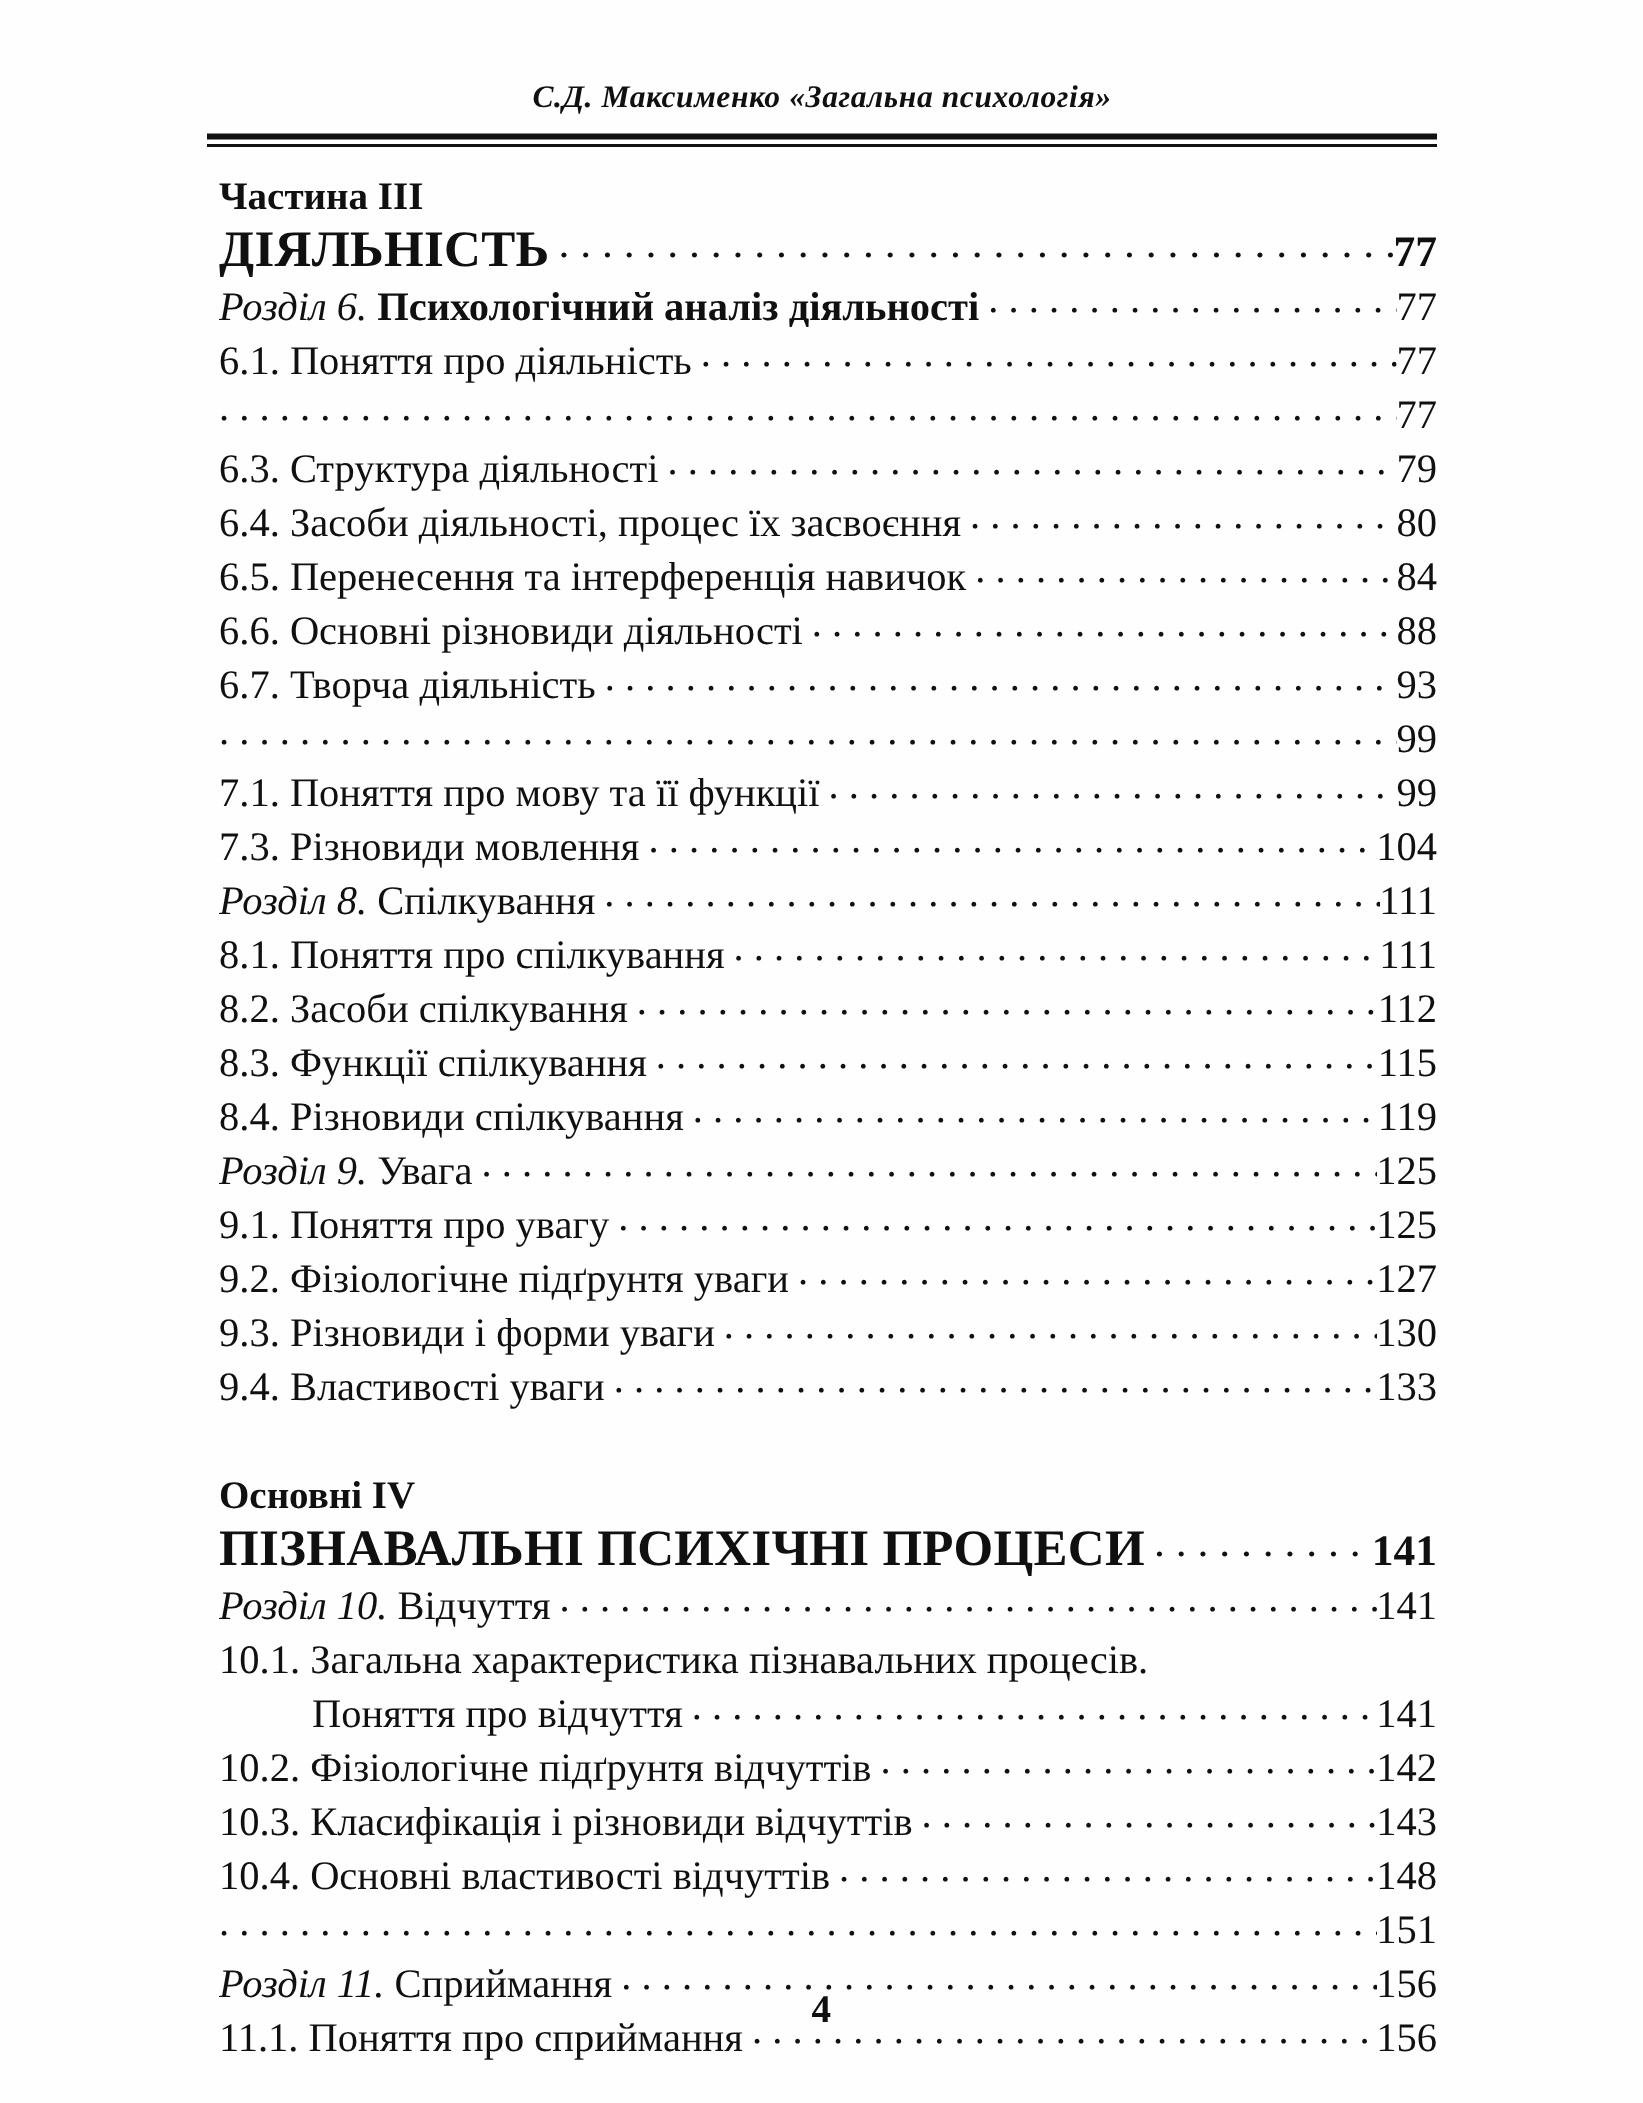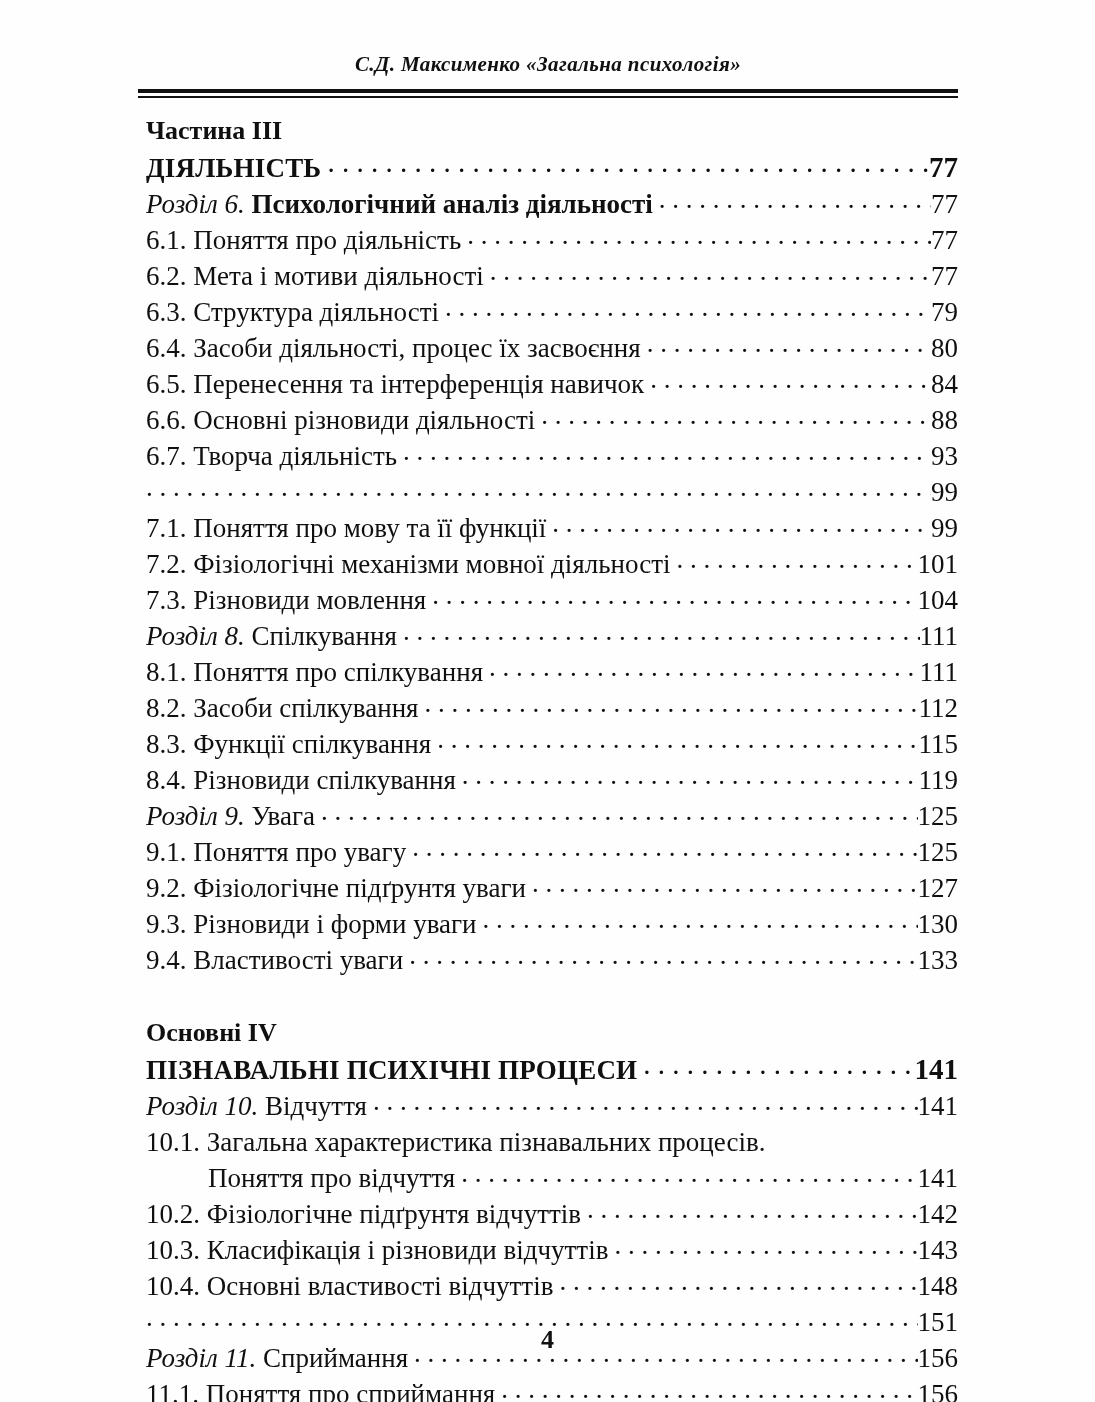--- a/index.html
+++ b/index.html
@@ -102,21 +102,21 @@
     font-size: 27px;
   }
 
   
   .part-label {
     font-weight: bold;
     font-size: 26px;
   }
   .part-title {
     font-weight: bold;
-    font-size: 27px;
+    font-size: 34px;
     letter-spacing: 0.2px;
   }
   .part-title-line { height: 38px; line-height: 38px; }
   .part-title-line .leader::after { font-size: 29px; }
   .part-title-line .pg { font-size: 29px; font-weight: bold; }
 
   .chapter .prefix {
     font-style: italic;
     font-size: 27px;
   }
@@ -165,21 +165,20 @@
         <span class="txt"><span class="prefix">Розділ 6.</span><span class="rest"> Психологічний аналіз діяльності</span></span>
         <span class="leader"></span>
         <span class="pg">77</span>
       </div>
       <div class="toc-line">
         <span class="txt">6.1. Поняття про діяльність</span>
         <span class="leader"></span>
         <span class="pg">77</span>
       </div>
       <div class="toc-line">
-        <span class="txt">6.2. Мета і мотиви діяльності</span>
         <span class="leader"></span>
         <span class="pg">77</span>
       </div>
       <div class="toc-line">
         <span class="txt">6.3. Структура діяльності</span>
         <span class="leader"></span>
         <span class="pg">79</span>
       </div>
       <div class="toc-line">
         <span class="txt">6.4. Засоби діяльності, процес їх засвоєння</span>
@@ -202,25 +201,20 @@
         <span class="pg">93</span>
       </div>
       <div class="toc-line chapter">
         <span class="leader"></span>
         <span class="pg">99</span>
       </div>
       <div class="toc-line">
         <span class="txt">7.1. Поняття про мову та її функції</span>
         <span class="leader"></span>
         <span class="pg">99</span>
-      </div>
-      <div class="toc-line">
-        <span class="txt">7.2. Фізіологічні механізми мовної діяльності</span>
-        <span class="leader"></span>
-        <span class="pg">101</span>
       </div>
       <div class="toc-line">
         <span class="txt">7.3. Різновиди мовлення</span>
         <span class="leader"></span>
         <span class="pg">104</span>
       </div>
       <div class="toc-line chapter">
         <span class="txt"><span class="prefix">Розділ 8.</span><span class="rest"> Спілкування</span></span>
         <span class="leader"></span>
         <span class="pg">111</span>

